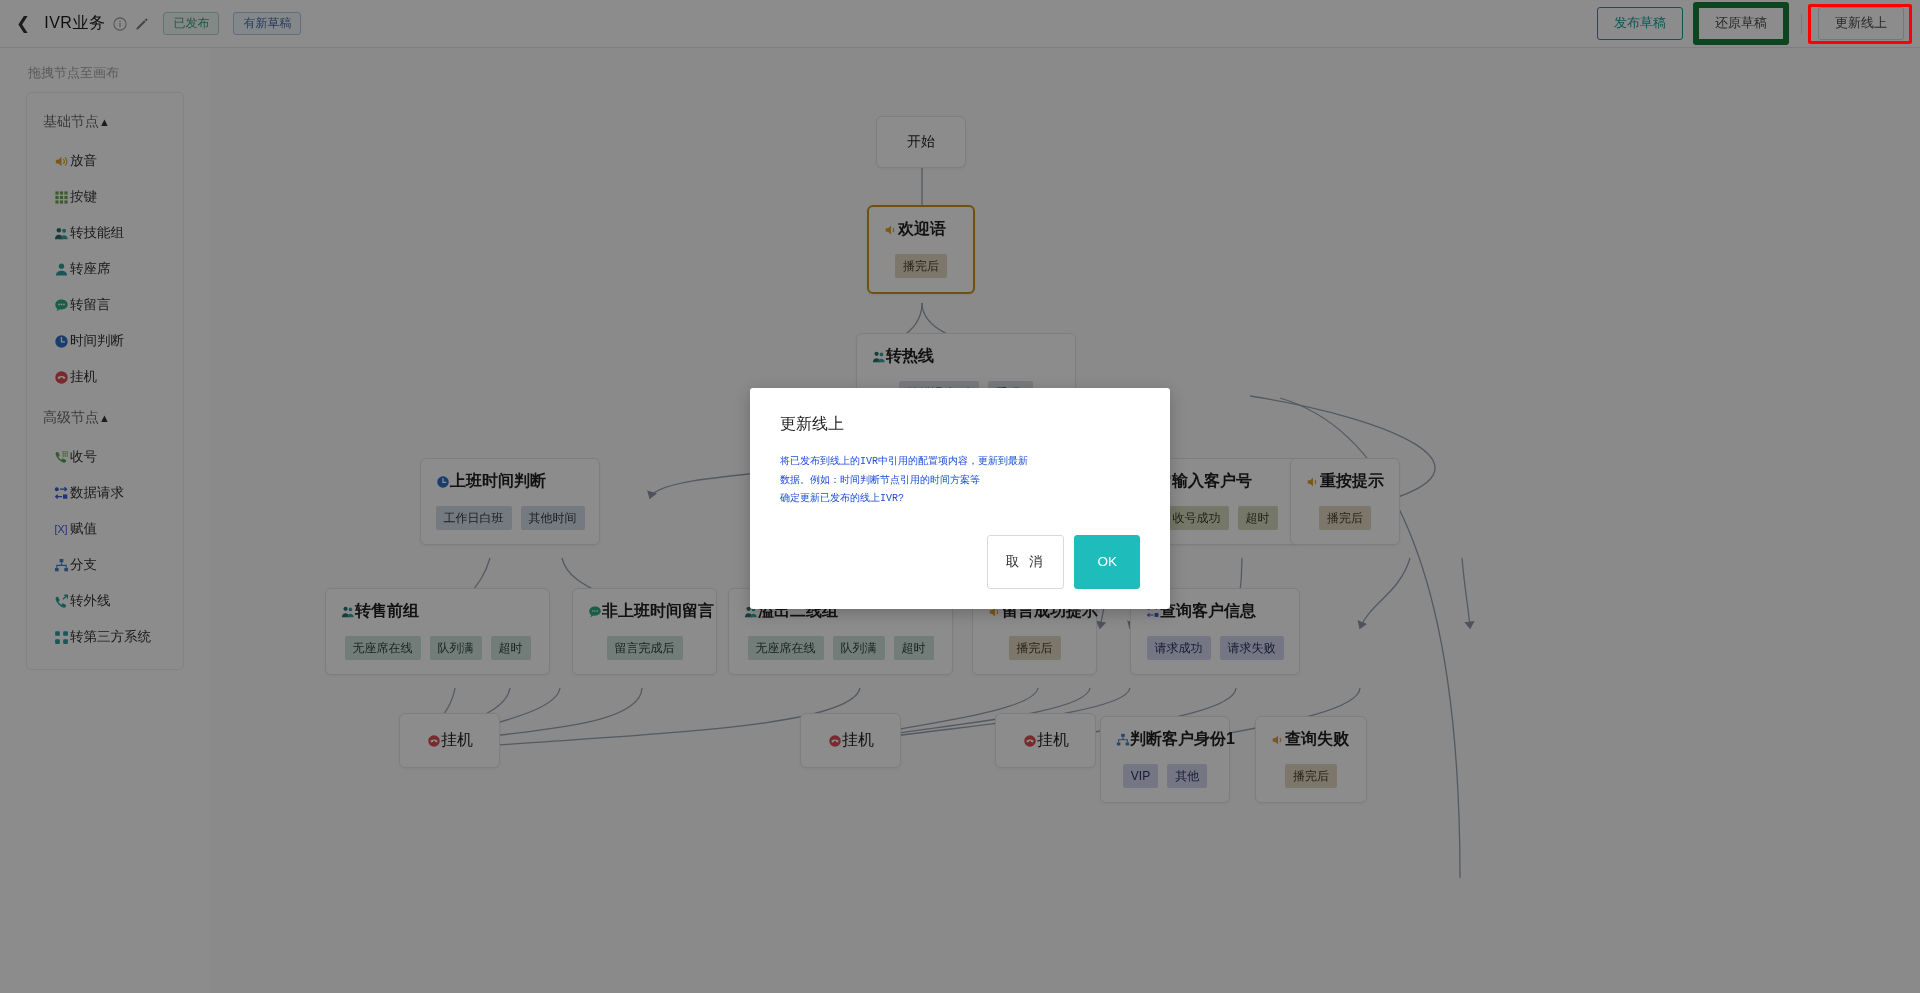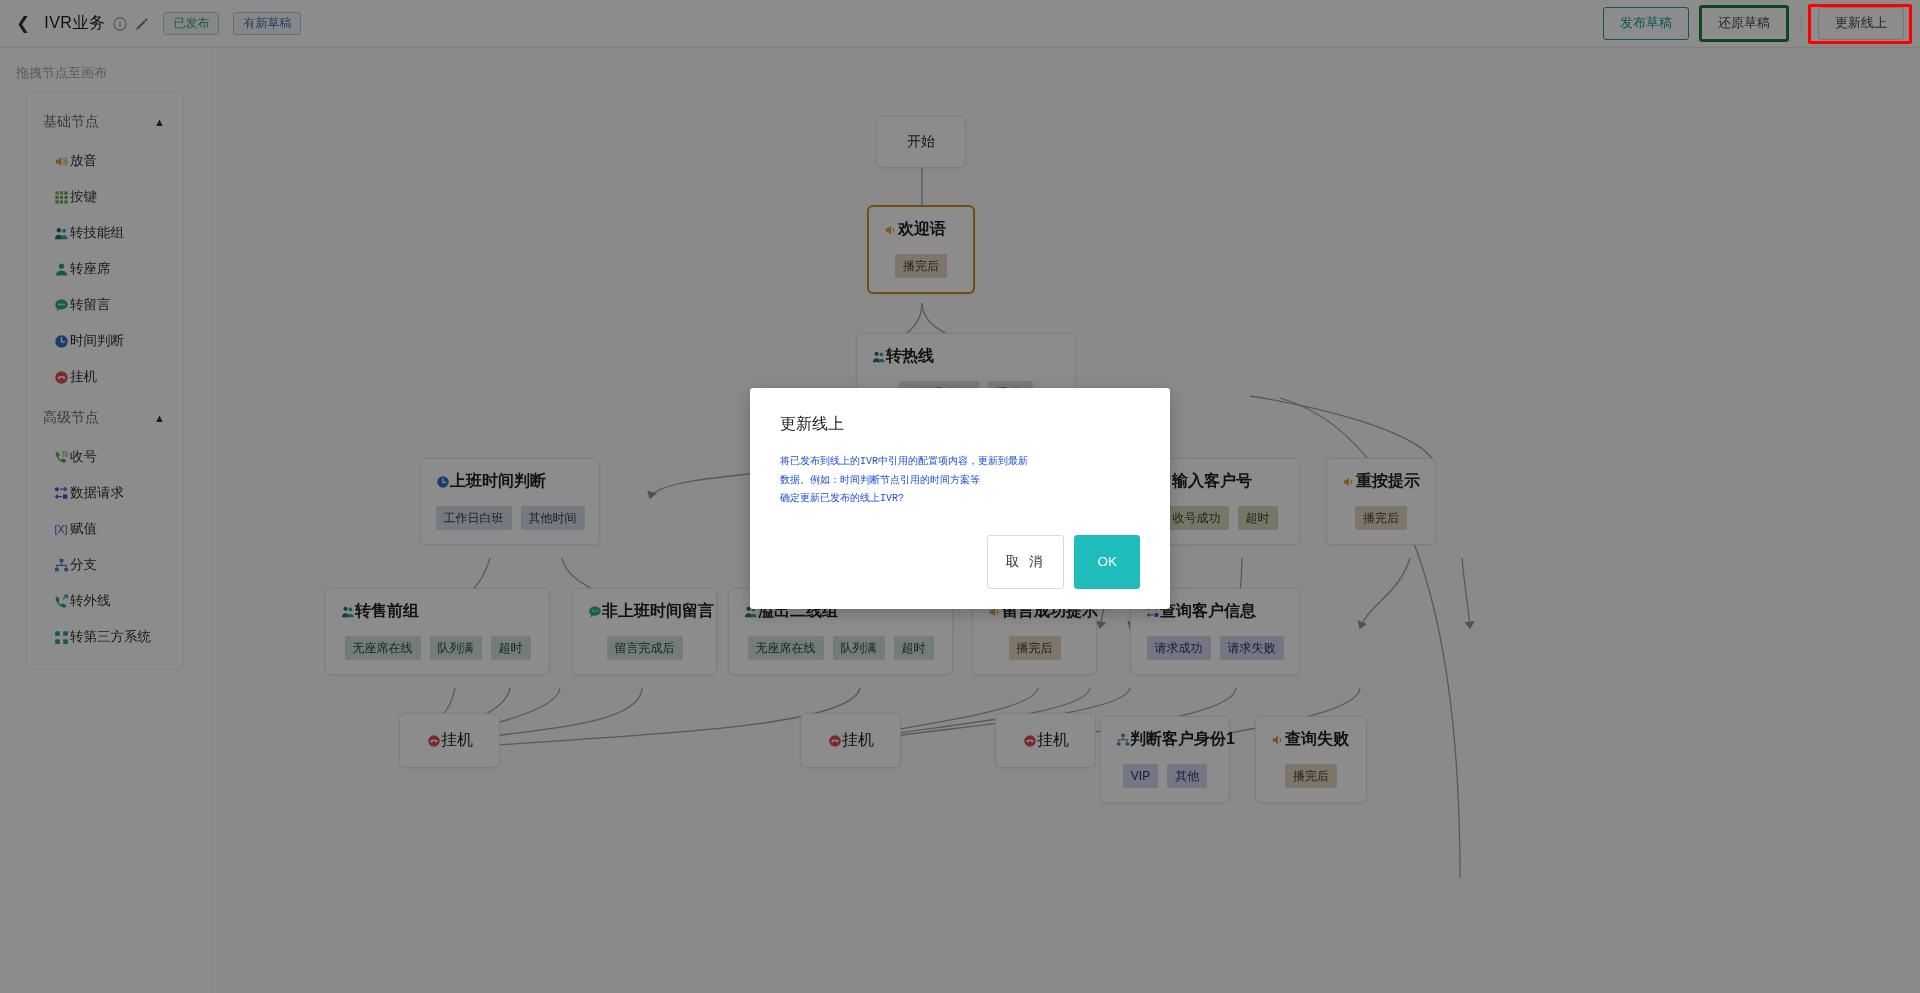--- a/index.html
+++ b/index.html
@@ -26,34 +26,34 @@
     margin-left: 14px; font-size: 12px; padding: 3px 9px; border-radius: 3px; line-height: 1.3;
   }
   .badge.published { color: #3f9e7e; border: 1px solid #a8d9c6; background: #f1faf6; }
   .badge.draft { color: #4a6fa5; border: 1px solid #b3c8e4; background: #f2f7fd; }
   .hdr-spacer { flex: 1; }
   .hdr-btn {
     font-size: 13px; padding: 6px 16px; border-radius: 3px; background: #fff;
     cursor: pointer; margin-left: 10px; line-height: 1.4;
   }
   .hdr-btn.primary-outline { color: #179d9d; border: 1px solid #179d9d; }
-  .hdr-btn.ghost { color: #4a4a4a; border: 3px solid #15803d; }
+  .hdr-btn.ghost { color: #4a4a4a; border: 6px solid #15803d; }
   .hdr-divider { width:1px; height:20px; background:#e0e0e0; margin-left:12px; }
   .hdr-btn.target { color: #4a4a4a; border: 1px solid #d9d9d9; margin-left:16px; }
 
   
   .sidebar-wrap { position: absolute; top: 48px; left: 0; width: 210px; bottom: 0; background: #fff; }
-  .drag-hint { font-size: 13px; color: #a6a6a6; padding: 16px 0 10px 16px; }
+  .drag-hint { font-size: 13px; color: #a6a6a6; padding: 16px 0 10px 28px; }
   .palette {
     margin: 0 26px 0 26px; border: 1px solid #ededed; border-radius: 5px;
     background: #fff; padding: 6px 0 14px 0;
   }
   .section-head {
-    display: flex; align-items: center; justify-content: space-between;
-    padding: 14px 18px 12px 16px; font-size: 14px; color: #6b6b6b; cursor: pointer; gap: 21px;
+    display: flex; align-items: center; justify-content: flex-start;
+    padding: 14px 18px 12px 16px; font-size: 14px; color: #6b6b6b; cursor: pointer;
   }
   .chev { font-size: 11px; color: #333; }
   .node-item {
     display: flex; align-items: center; gap: 1px;
     padding: 9px 0 9px 26px; font-size: 13.5px; color: #333; cursor: grab;
   }
   .node-item .ico { width: 16px; height: 16px; display: inline-flex; align-items: center; justify-content: center; flex: 0 0 16px; }
   .node-item svg { display: block; }
 
   
@@ -527,21 +527,21 @@
               </svg>
             </span>
           <span>查询客户信息</span>
         </div>
         <div class="ports">
           <span class="port lilac">请求成功</span>
           <span class="port lilac">请求失败</span>
         </div>
       </div>
 
-      <div class="fnode" style="left:1116px; top:410px; width:110px;">
+      <div class="fnode" style="left:1080px; top:410px; width:110px;">
         <div class="title">
           <span class="ico">
               <svg width="14" height="14" viewBox="0 0 16 16">
                 <path d="M2 6 h2.6 L8 3 v10 L4.6 10 H2 Z" fill="#e0a030"></path>
                 <path d="M10 5.5 a3.4 3.4 0 0 1 0 5" fill="none" stroke="#e0a030" stroke-width="1.3"></path>
               </svg>
             </span>
           <span>重按提示</span>
         </div>
         <div class="ports">

